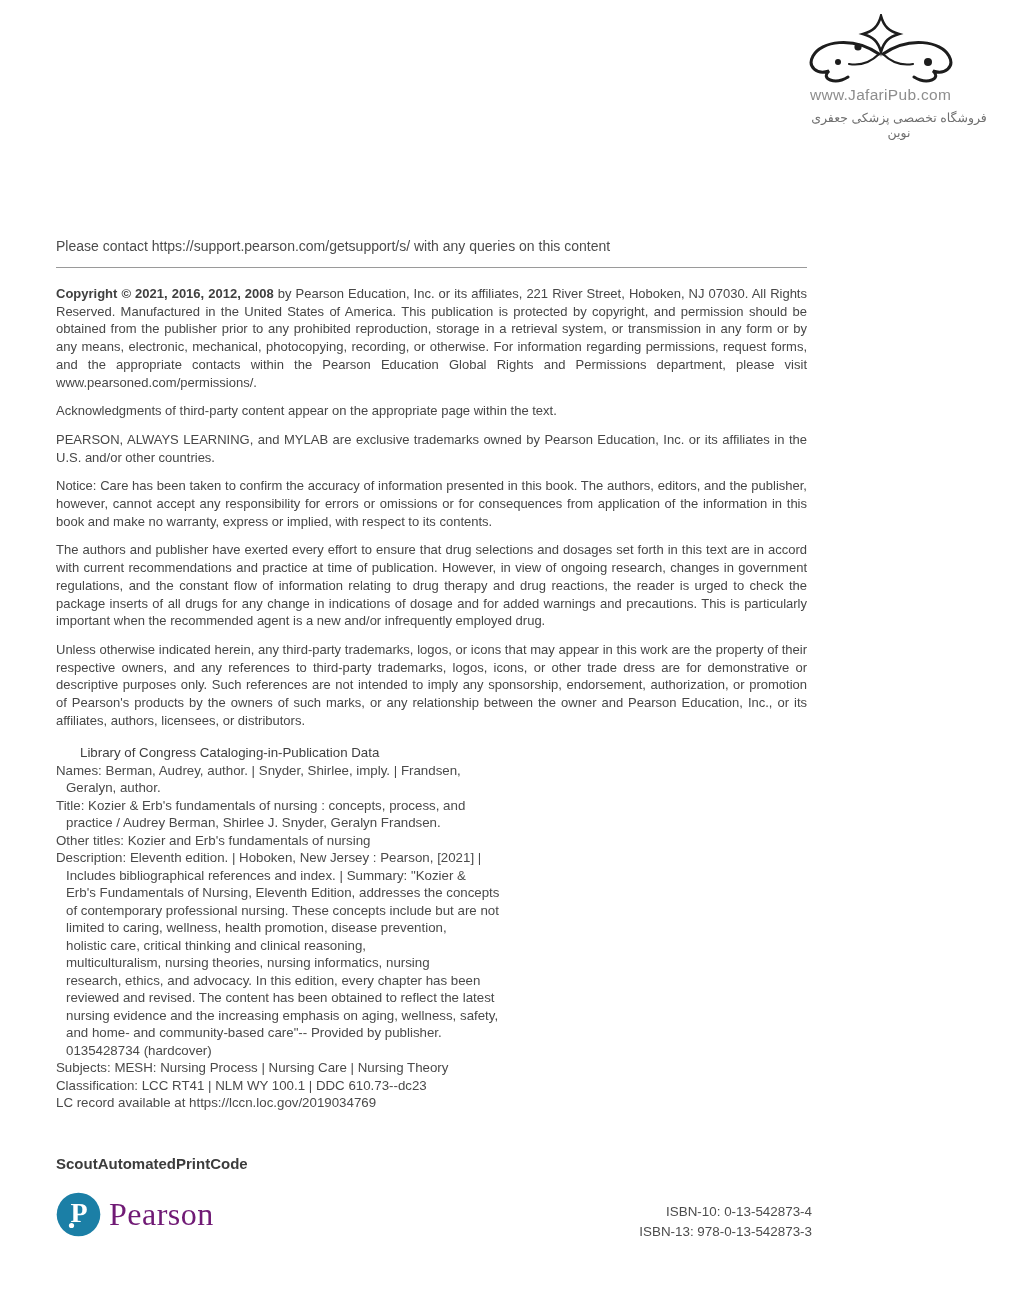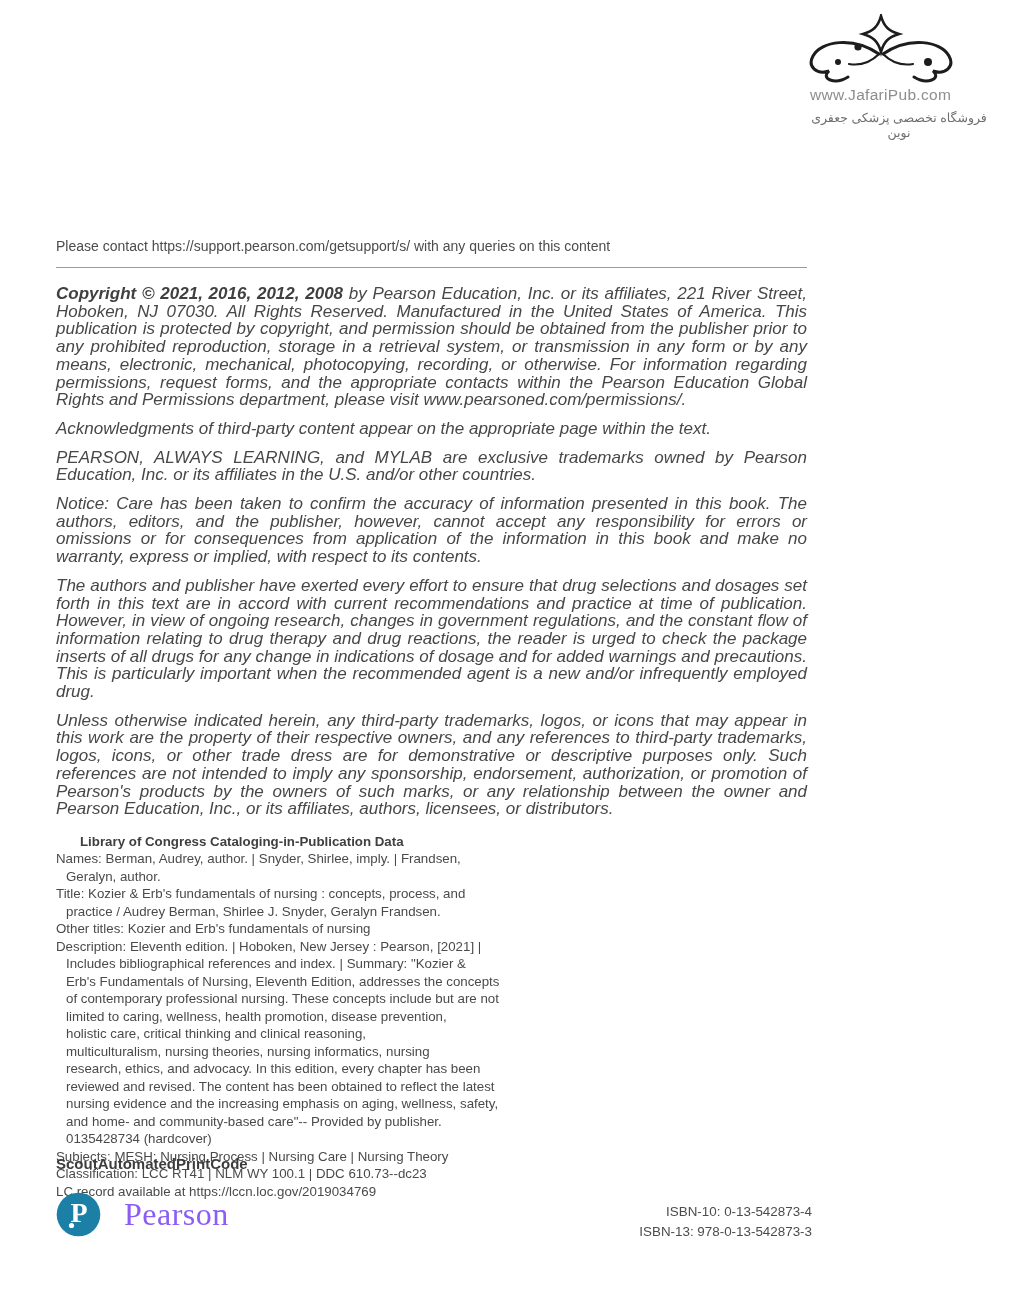--- a/index.html
+++ b/index.html
@@ -27,44 +27,43 @@
   
   .content {
     position:absolute; left:56px; top:238px; width:751px;
   }
   .contact-line { font-size:14px; color:#4c4c4c; margin-bottom:13px; }
   .rule {
     border:none; border-top:1.6px solid #9a9a9a; height:0;
     margin:0 0 17px 0;
   }
   .para {
-    font-size:17px; line-height:17.7px; text-align:justify;
-    color:#474747; margin-bottom:11px;font-style:italic;
+    font-size:13px; line-height:17.7px; text-align:justify;
+    color:#474747; margin-bottom:11px;
   }
   .b { font-weight:bold; color:#404040; }
 
   
   .loc { margin-top:15px; font-size:13.3px; line-height:17.5px; color:#4a4a4a; }
-  .loc-heading { font-weight:bold; color:#3f3f3f;padding-left:24px; }
+  .loc-heading { font-weight:normal; color:#3f3f3f;padding-left:24px; }
   .loc-line { white-space:nowrap; }
   .loc-line.ind { padding-left:10px; }
 
   
   .printcode {
     position:absolute; left:56px; top:1155px;
     font-size:15px; font-weight:bold; color:#3c3c3c;
   }
   .pearson-logo {
     position:absolute; left:56px; top:1192px;
     display:flex; align-items:center; gap:8px;
   }
   .pearson-word {
-    font-family:"Liberation Serif", serif; font-size:32px; color:#8b5cf6;
+    font-family:"Liberation Serif", serif; font-size:32px; color:#701a75;
     letter-spacing:.5px;
-    margin-left:15px;
   }
   .isbns {
     position:absolute; right:200px; top:1202px; text-align:right;
     font-size:13.4px; line-height:19.5px; color:#4c4c4c;
   }
 </style>
 </head>
 <body>
 
 <div class="watermark">

